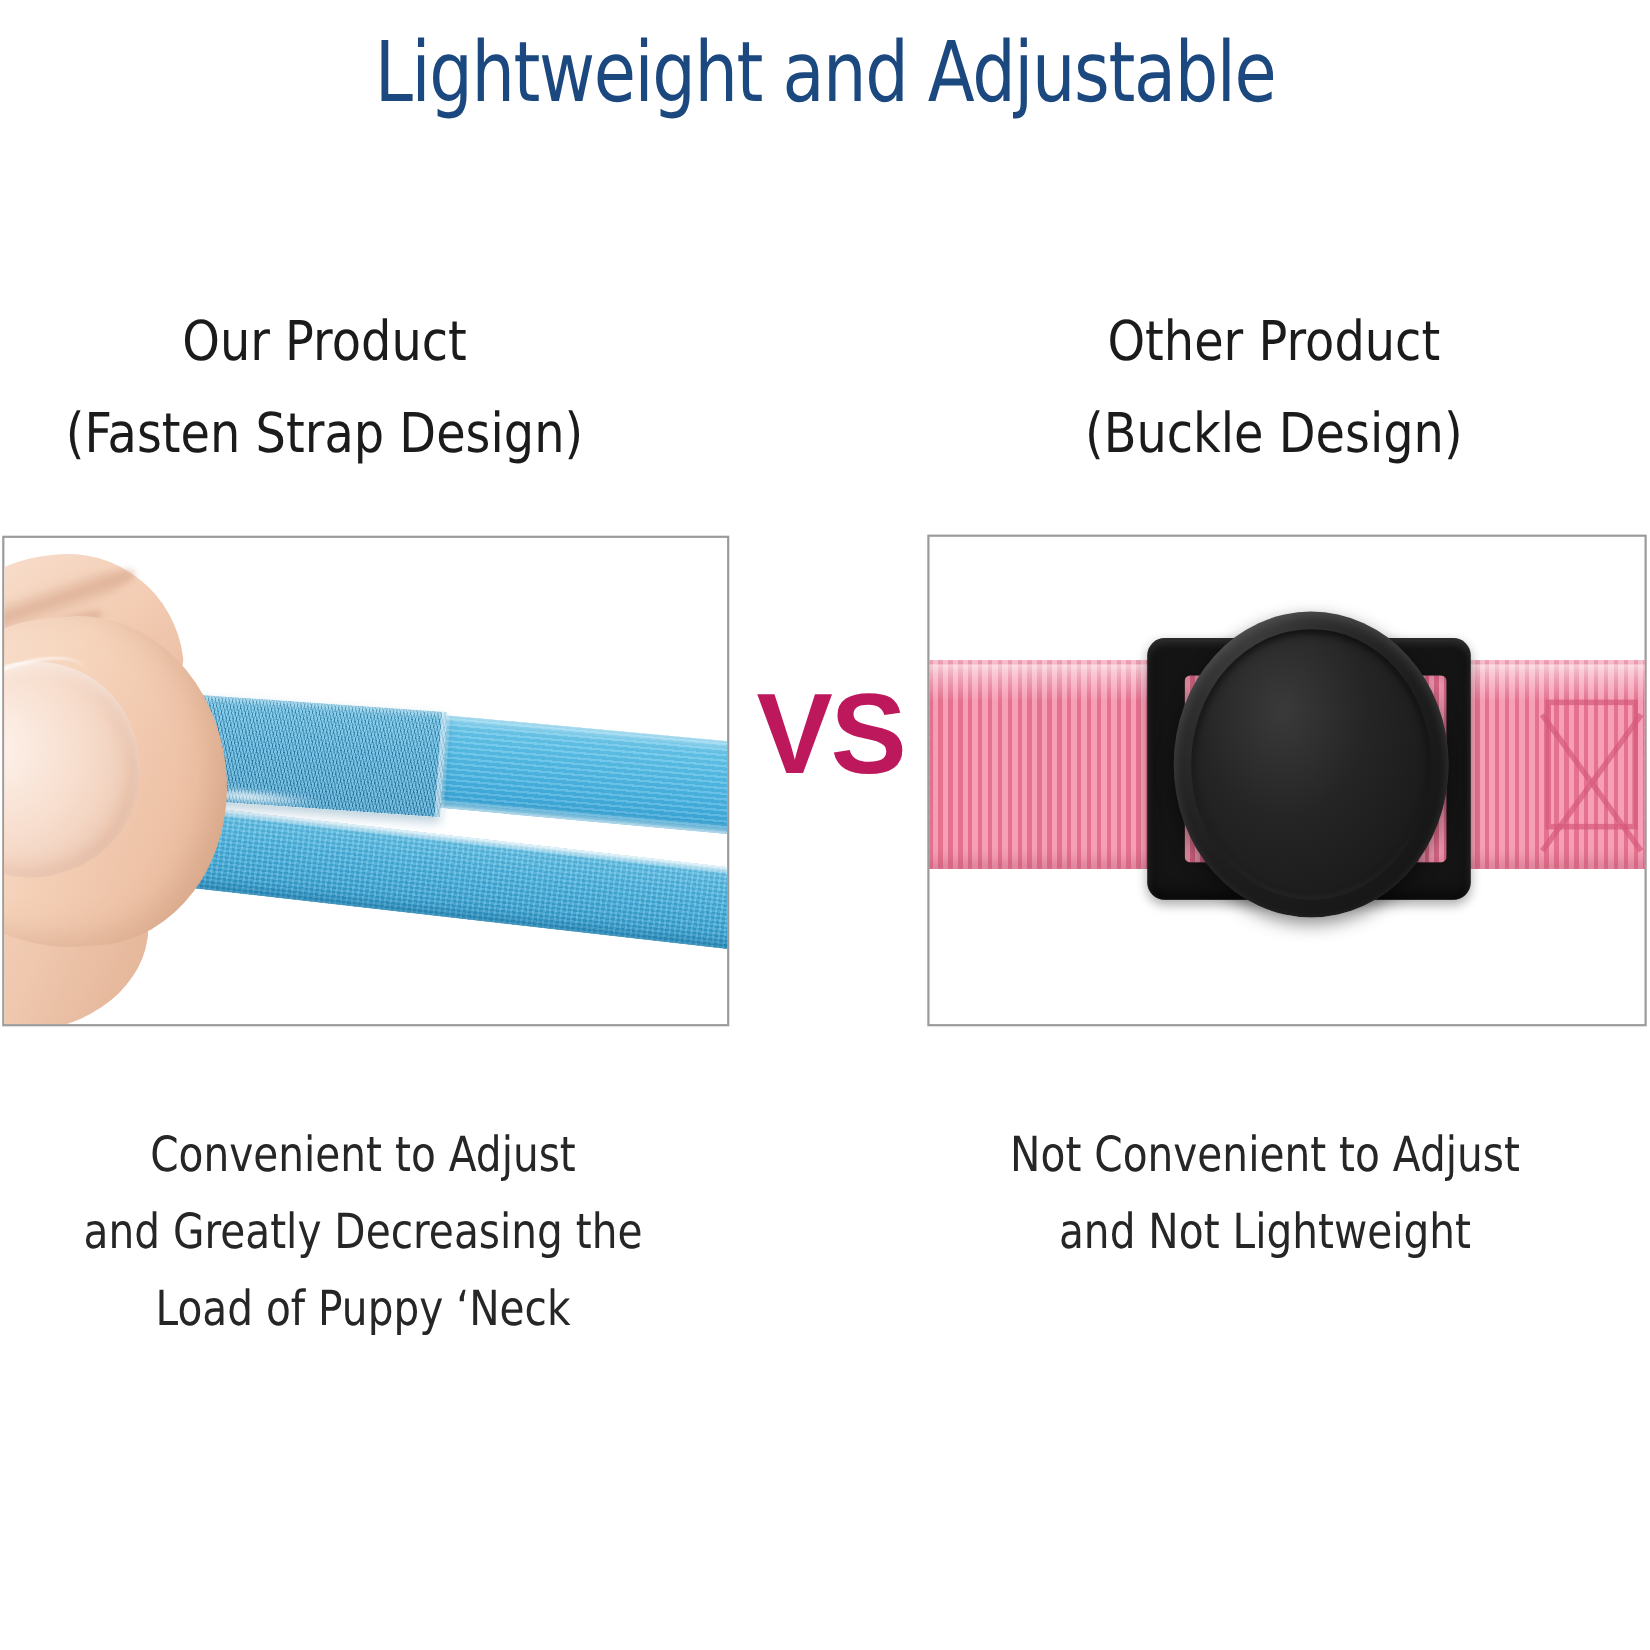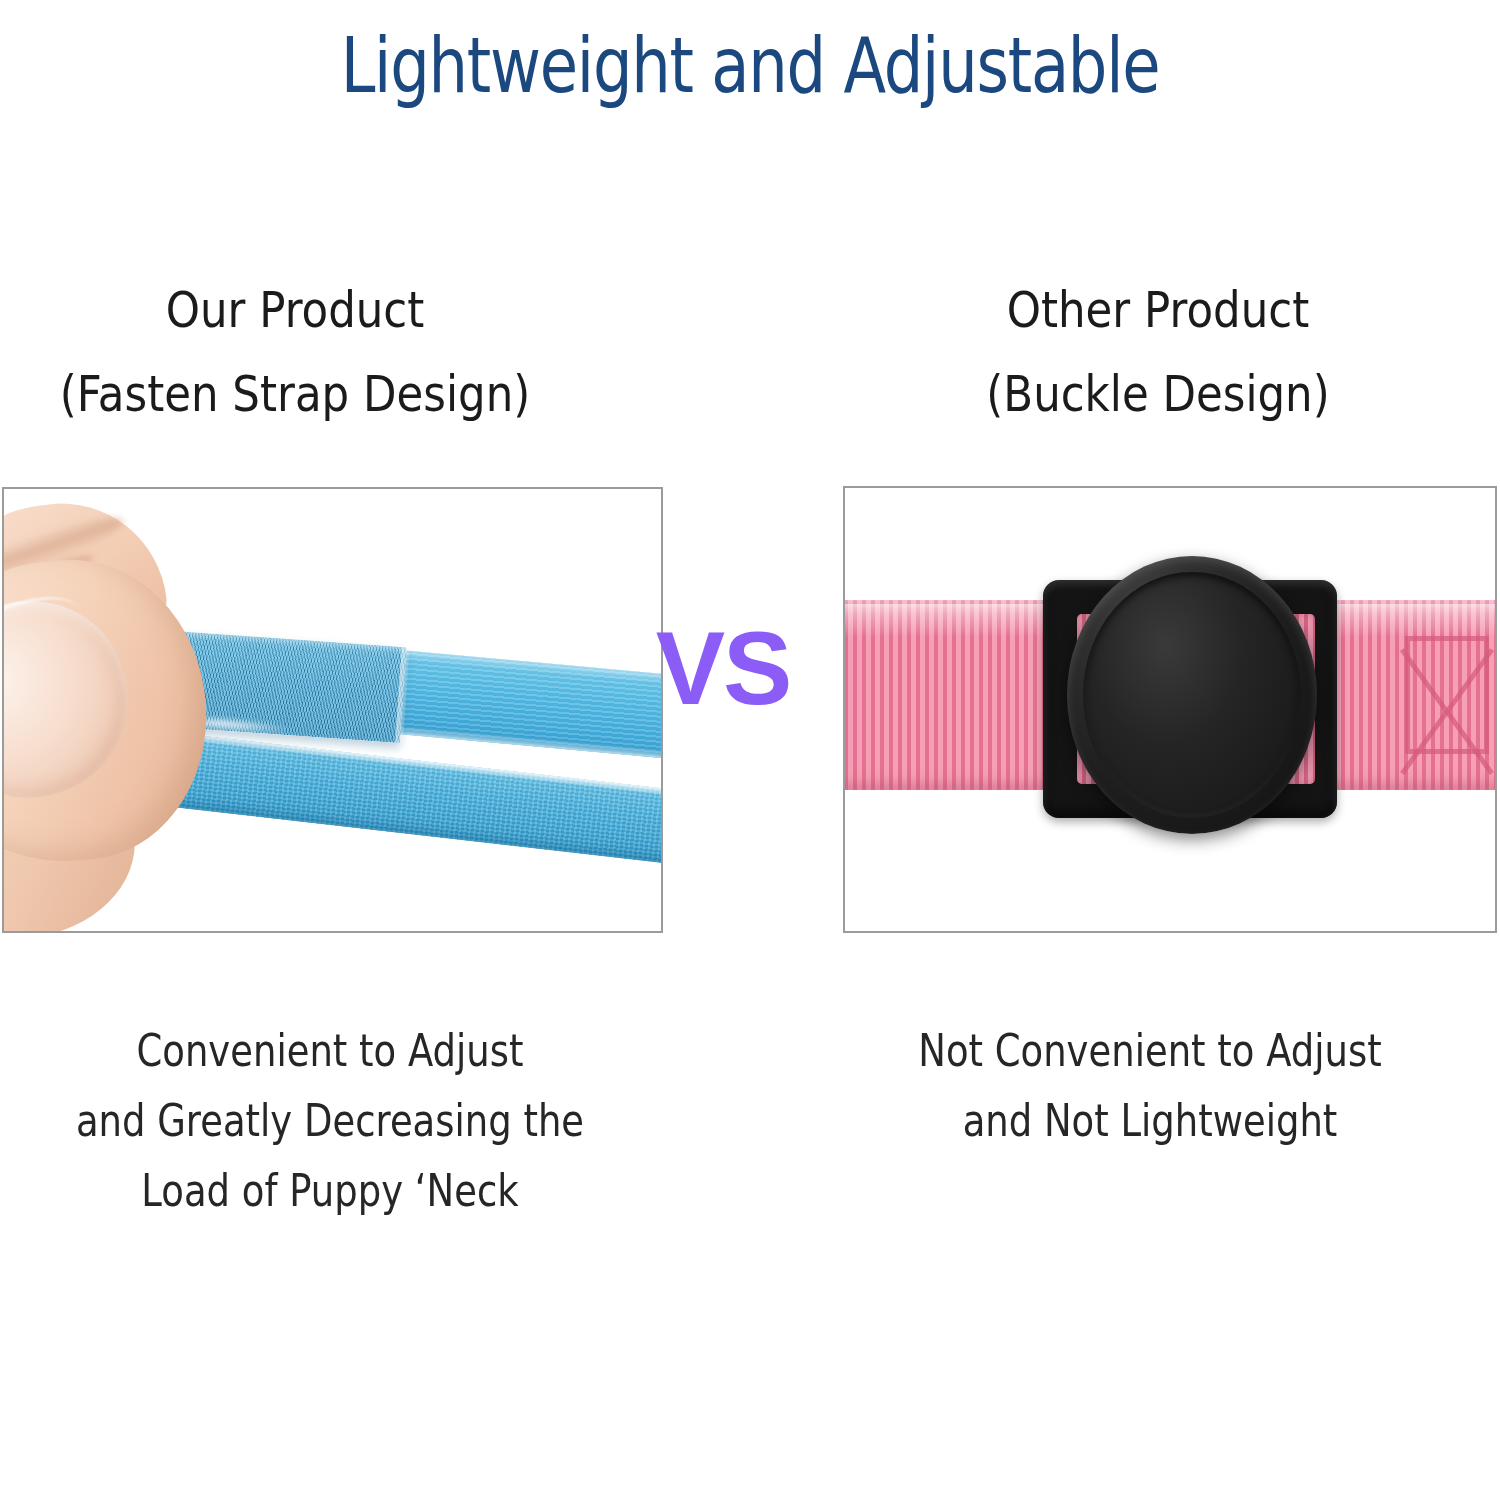--- a/index.html
+++ b/index.html
@@ -339,29 +339,29 @@
     bottom: 16px;
     border-radius: 50%;
     background: radial-gradient(ellipse at 38% 30%, #3a3a3a 0%, #252525 40%, #141414 100%);
     box-shadow: inset 0 3px 9px rgba(0,0,0,.75),
                 inset 0 -2px 6px rgba(255,255,255,.08);
   }
 
   
   .vs {
     position: absolute;
-    left: 638px;
+    left: 670px;
     top: 612px;
     width: 170px;
     text-align: center;
     font-family: "Liberation Sans", sans-serif;
     font-weight: 700;
     font-size: 104px;
     line-height: 112px;
-    color: #8b5cf6;
+    color: #be185d;
     letter-spacing: -2px;
   }
 
   
   .caption {
     position: absolute;
     width: 700px;
     text-align: center;
     font-family: "DejaVu Sans", sans-serif;
     font-weight: 400;

